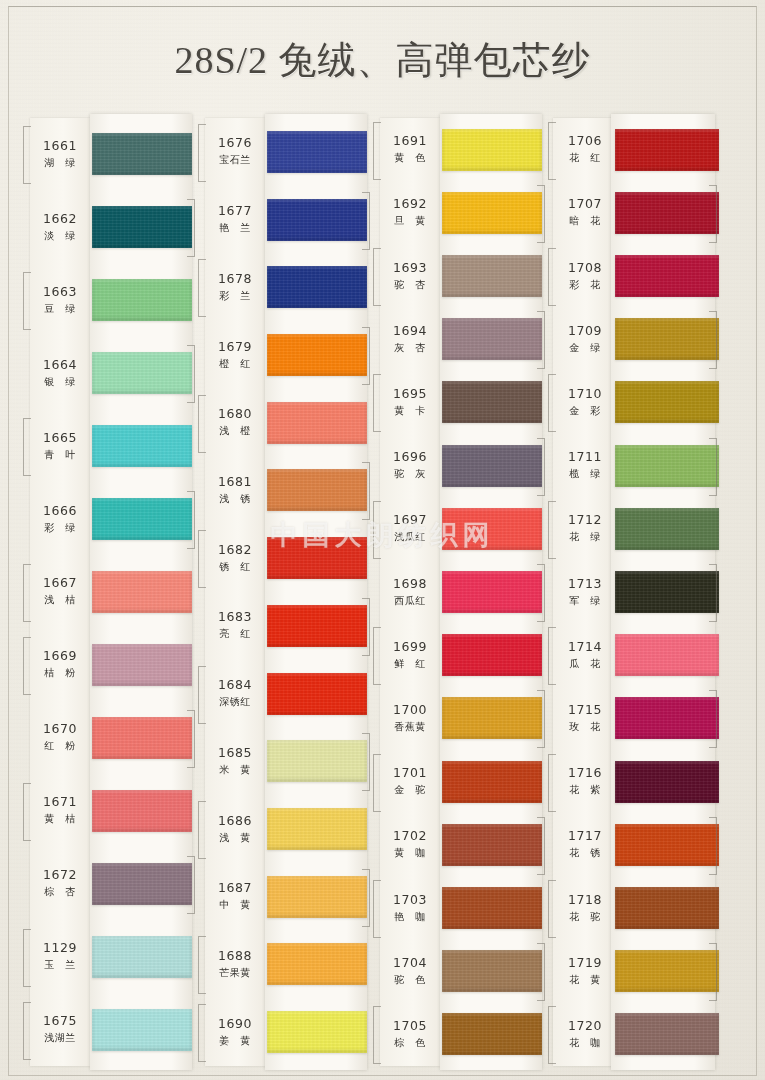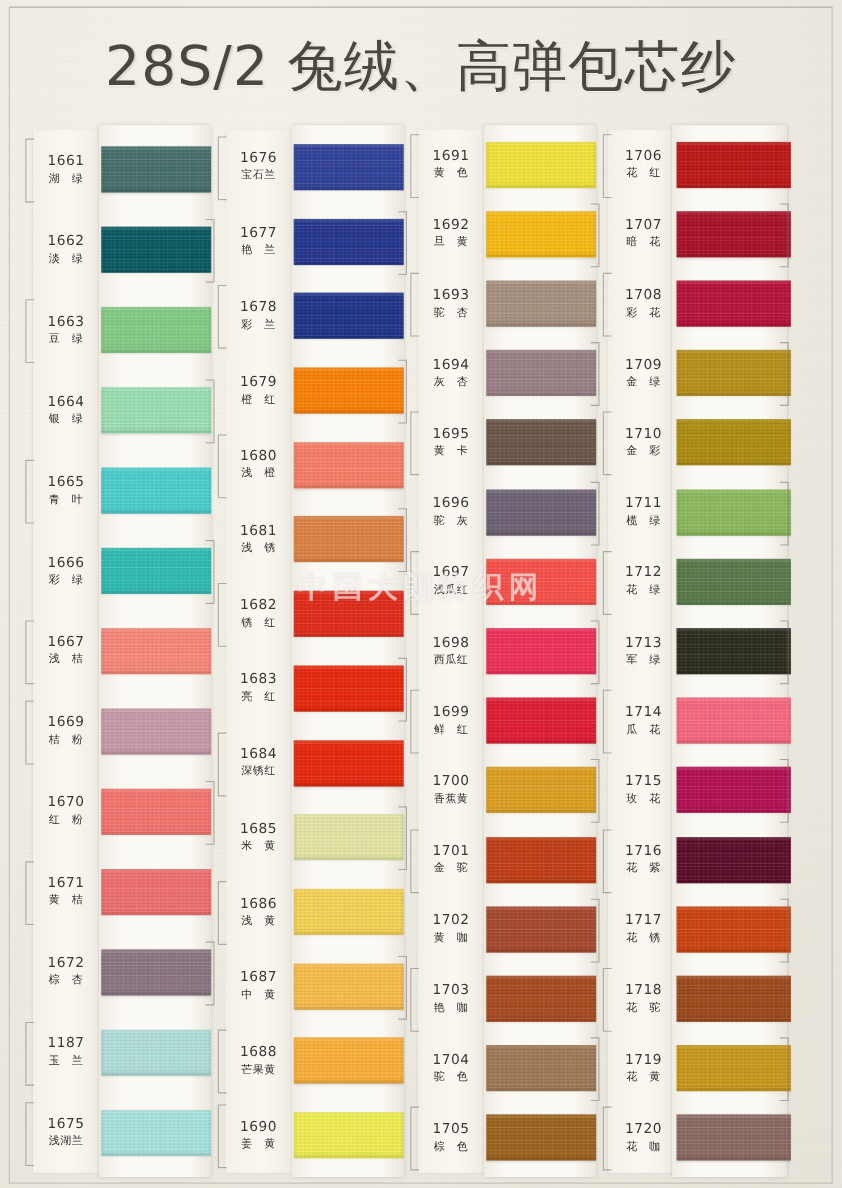--- a/index.html
+++ b/index.html
@@ -45,28 +45,29 @@
     z-index: 2;
   }
 
   
   #page-title {
     position: absolute;
     top: 38px;
     left: 0;
     width: 765px;
     text-align: center;
-    font-size: 50px;
+    font-size: 38px;
     line-height: 44px;
     letter-spacing: 1px;
     color: #4a4741;
     font-weight: 500;
     text-shadow: 0 1px 0 rgba(255,255,255,0.75), 1px 1px 2px rgba(90,85,75,0.28);
     z-index: 6;
     white-space: nowrap;
+    font-family: Liberation Serif, serif;
   }
 
   
   #columns {
     position: absolute;
     top: 118px;
     left: 22px;
     width: 722px;
     height: 948px;
     display: flex;
@@ -317,21 +318,21 @@
             <div class="bracket right"></div>
             <div class="label-box">
               <div class="code">1672</div>
               <div class="cname">棕　杏</div>
             </div>
             <div class="swatch" style="background: rgb(141, 118, 130);"></div>
           </div>
           <div class="swatch-row">
             <div class="bracket"></div>
             <div class="label-box">
-              <div class="code">1187</div>
+              <div class="code">1129</div>
               <div class="cname">玉　兰</div>
             </div>
             <div class="swatch" style="background: rgb(178, 224, 220);"></div>
           </div>
           <div class="swatch-row">
             <div class="bracket"></div>
             <div class="label-box">
               <div class="code">1675</div>
               <div class="cname">浅湖兰</div>
             </div>

